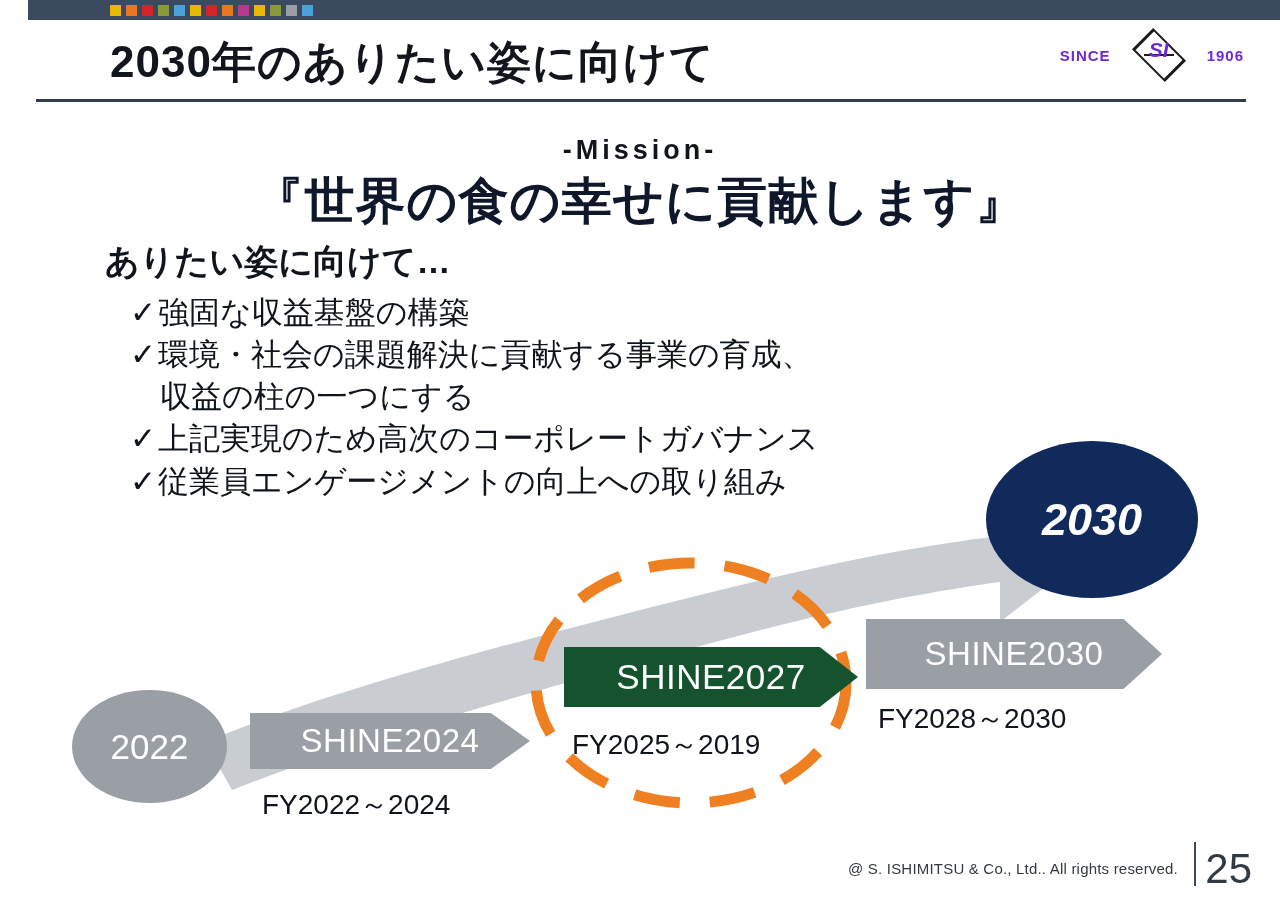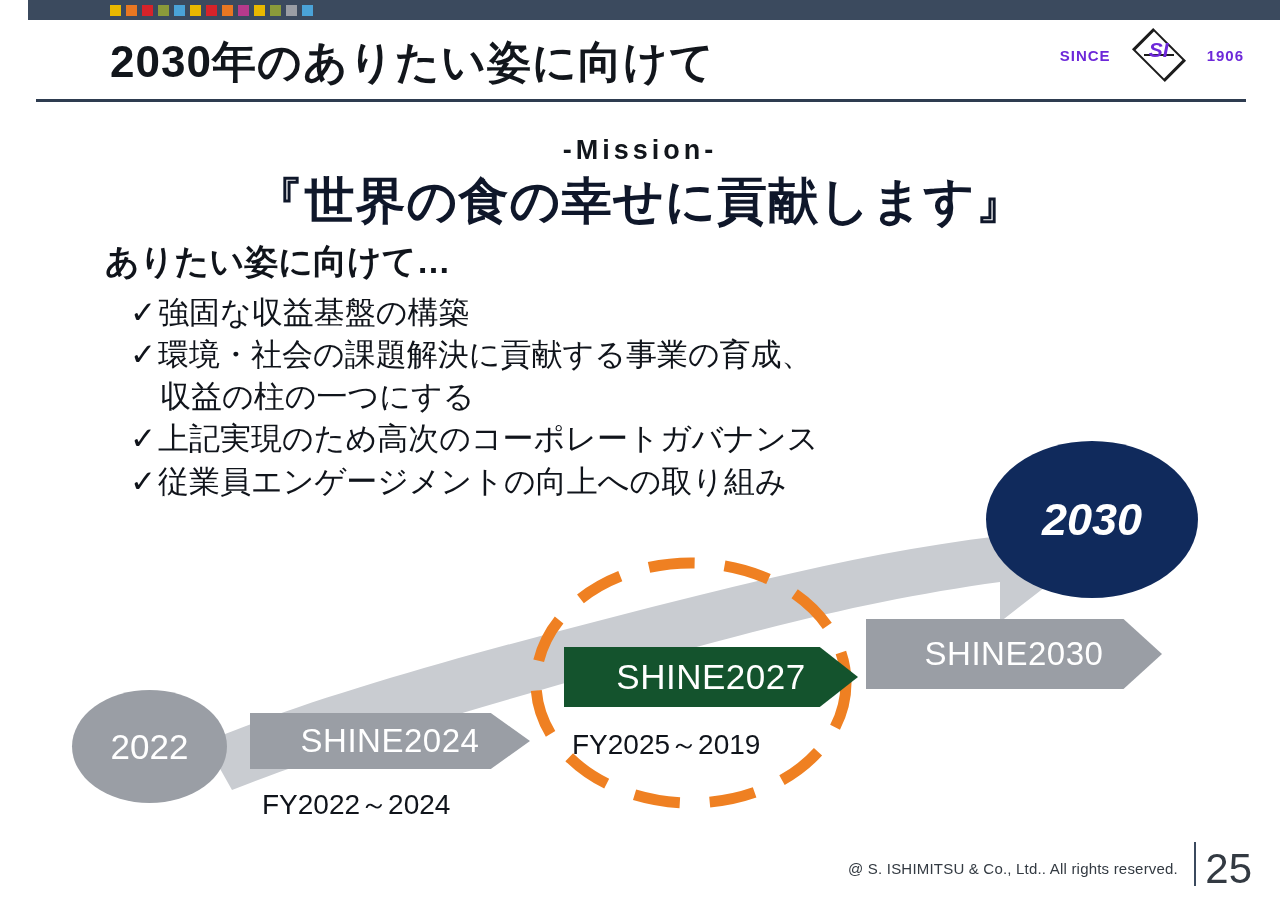--- a/index.html
+++ b/index.html
@@ -332,17 +332,18 @@
 
   <div class="node-2030">2030</div>
   <div class="node-2022">2022</div>
 
   <div class="chev chev-2024">SHINE2024</div>
   <div class="chev chev-2027">SHINE2027</div>
   <div class="chev chev-2030">SHINE2030</div>
 
   <div class="fy fy-2024">FY2022～2024</div>
   <div class="fy fy-2027">FY2025～2019</div>
+  <div class="fy fy-2030">FY2028～2030</div>
 </div>
 
 <div class="footer-copy">@ S. ISHIMITSU &amp; Co., Ltd.. All rights reserved.</div>
 <div class="footer-divider"></div>
 <div class="page-num">25</div>
 
 </body></html>

